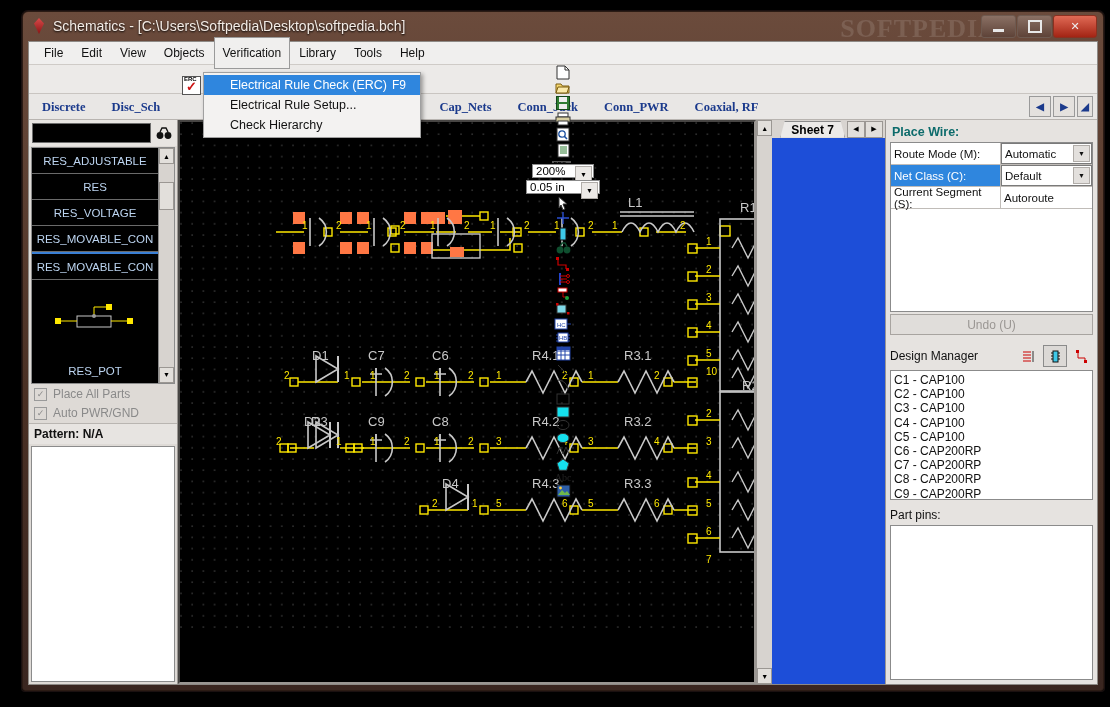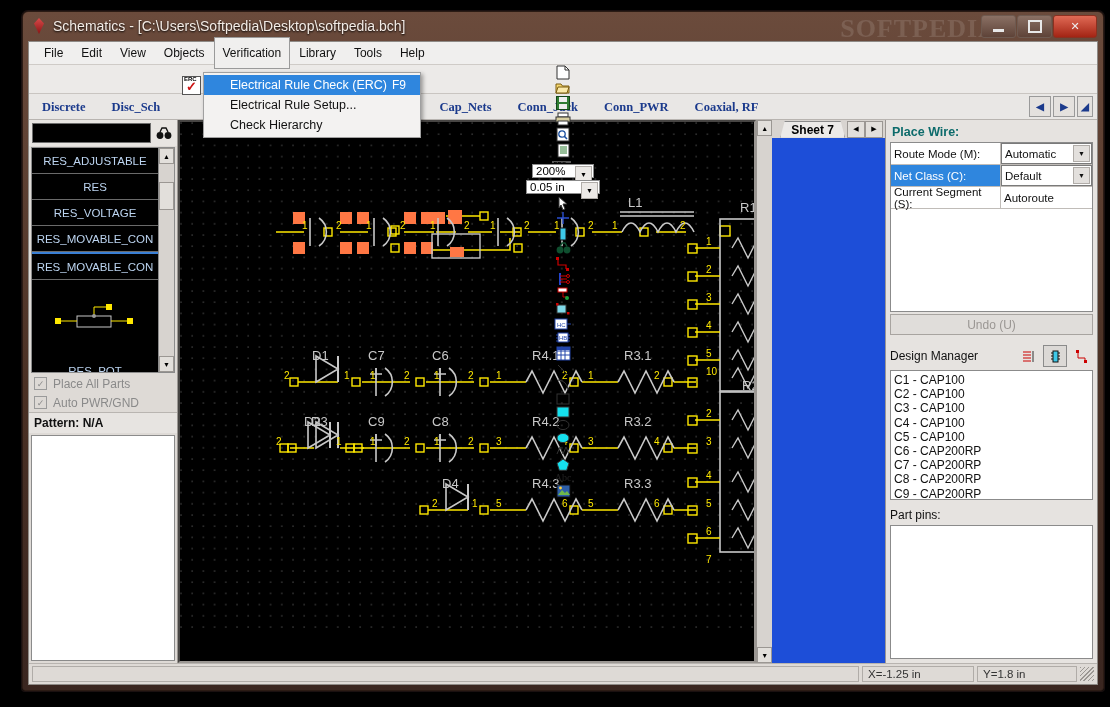--- a/index.html
+++ b/index.html
@@ -808,26 +808,20 @@
             <div class="vs-thumb" style="margin-top:8px;"></div>
             <div class="vs-track"></div>
             <div class="vs-btn">▼</div>
           </div>
         </div>
         <div class="pp-title">Part pins:</div>
         <div class="ppbox"></div>
       </div>
     </div>
 
-    <div class="statusbar">
-      <div class="st-pane st-grow"></div>
-      <div class="st-pane st-x">X=-1.25 in</div>
-      <div class="st-pane st-y">Y=1.8 in</div>
-      <div class="grip"></div>
-    </div>
   </div>
 
   <div class="dropdown">
     <div class="dd-item sel">
       <span class="erc-ico"></span>
       <span>Electrical Rule Check (ERC)</span>
       <span class="dd-key">F9</span>
     </div>
     <div class="dd-item">
       <span>Electrical Rule Setup...</span>

